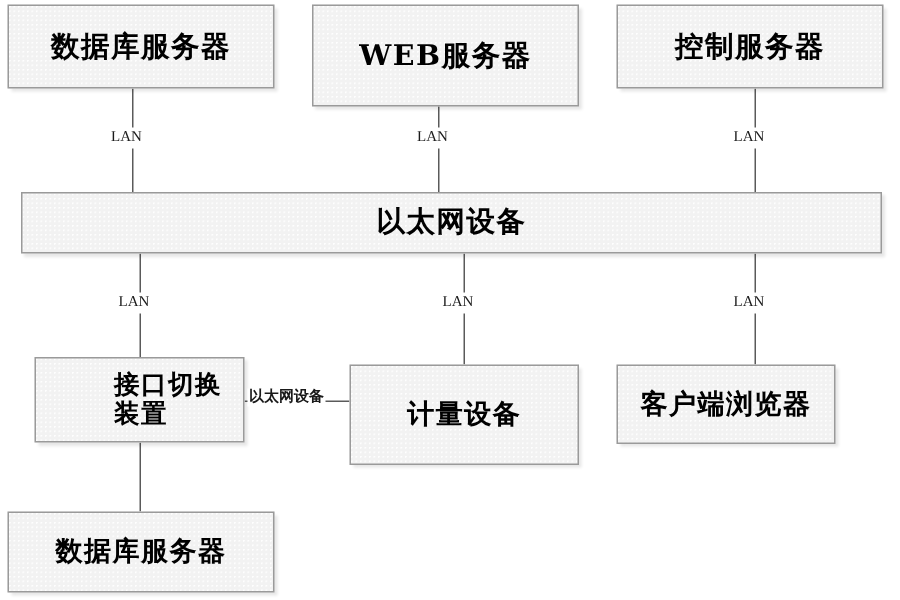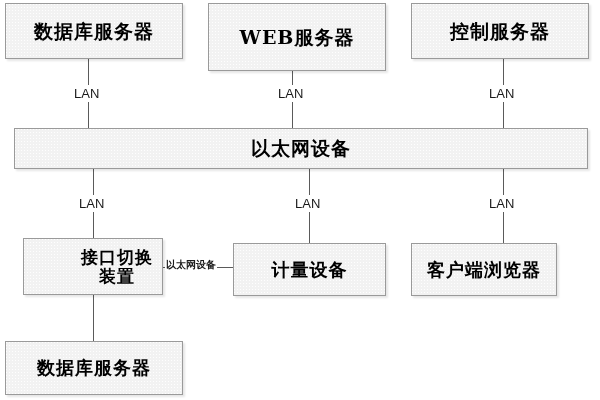--- a/index.html
+++ b/index.html
@@ -24,21 +24,21 @@
     box-sizing: border-box;
     border: 1px solid #9a9a9a;
     background-color: #f2f2f2;
     background-image:
       radial-gradient(circle at 0.5px 0.5px, rgba(255,255,255,0.95) 0.5px, rgba(0,0,0,0) 0.6px);
     background-size: 3px 3px;
     display: flex;
     align-items: center;
     justify-content: center;
     color: #000000;
-    text-align: center;
+    text-align: left;
     font-family: "DejaVu Serif", "Liberation Serif", serif;
     font-weight: 700;
     letter-spacing: 1px;
     line-height: 1.1;
   }
   .node.shadowed {
     box-shadow: 2px 2px 2px rgba(0,0,0,0.10);
   }
   .node .node-label {
     display: block;
@@ -55,22 +55,22 @@
     position: absolute;
     height: 1px;
     background: #5a5a5a;
   }
 
   
   .edge-label {
     position: absolute;
     background: #ffffff;
     color: #1a1a1a;
-    font-family: Liberation Sans, sans-serif;
-    font-size: 13px;
+    font-family: Liberation Serif, serif;
+    font-size: 10px;
     font-weight: 400;
     line-height: 1;
     padding: 2px 2px;
     white-space: nowrap;
   }
   .edge-label.cn {
     font-family: "DejaVu Serif", "Liberation Serif", serif;
     font-size: 10px;
     font-weight: 700;
     letter-spacing: 0px;
@@ -102,21 +102,21 @@
       </div>
       <div class="node shadowed" style="left: 411px; top: 3px; width: 178px; height: 56px; font-size: 19px; background-color: rgb(242, 242, 242); border-color: rgb(154, 154, 154); color: rgb(0, 0, 0);">
         <span class="node-label">控制服务器</span>
       </div>
       <div class="node shadowed" style="left: 14px; top: 128px; width: 574px; height: 41px; font-size: 19px; background-color: rgb(242, 242, 242); border-color: rgb(154, 154, 154); color: rgb(0, 0, 0);">
         <span class="node-label">以太网设备</span>
       </div>
       <div class="node shadowed" style="left: 23px; top: 238px; width: 140px; height: 57px; font-size: 17px; background-color: rgb(242, 242, 242); border-color: rgb(154, 154, 154); color: rgb(0, 0, 0); padding-left: 48px;">
         <span class="node-label">接口切换装置</span>
       </div>
-      <div class="node shadowed" style="left: 233px; top: 243px; width: 153px; height: 53px; font-size: 18px; background-color: rgb(242, 242, 242); border-color: rgb(154, 154, 154); color: rgb(0, 0, 0);">
+      <div class="node shadowed" style="left: 233px; top: 243px; width: 153px; height: 67px; font-size: 18px; background-color: rgb(242, 242, 242); border-color: rgb(154, 154, 154); color: rgb(0, 0, 0);">
         <span class="node-label">计量设备</span>
       </div>
       <div class="node shadowed" style="left: 411px; top: 243px; width: 146px; height: 53px; font-size: 18px; background-color: rgb(242, 242, 242); border-color: rgb(154, 154, 154); color: rgb(0, 0, 0);">
         <span class="node-label">客户端浏览器</span>
       </div>
       <div class="node shadowed" style="left: 5px; top: 341px; width: 178px; height: 54px; font-size: 18px; background-color: rgb(242, 242, 242); border-color: rgb(154, 154, 154); color: rgb(0, 0, 0);">
         <span class="node-label">数据库服务器</span>
       </div>
     </div>
 

